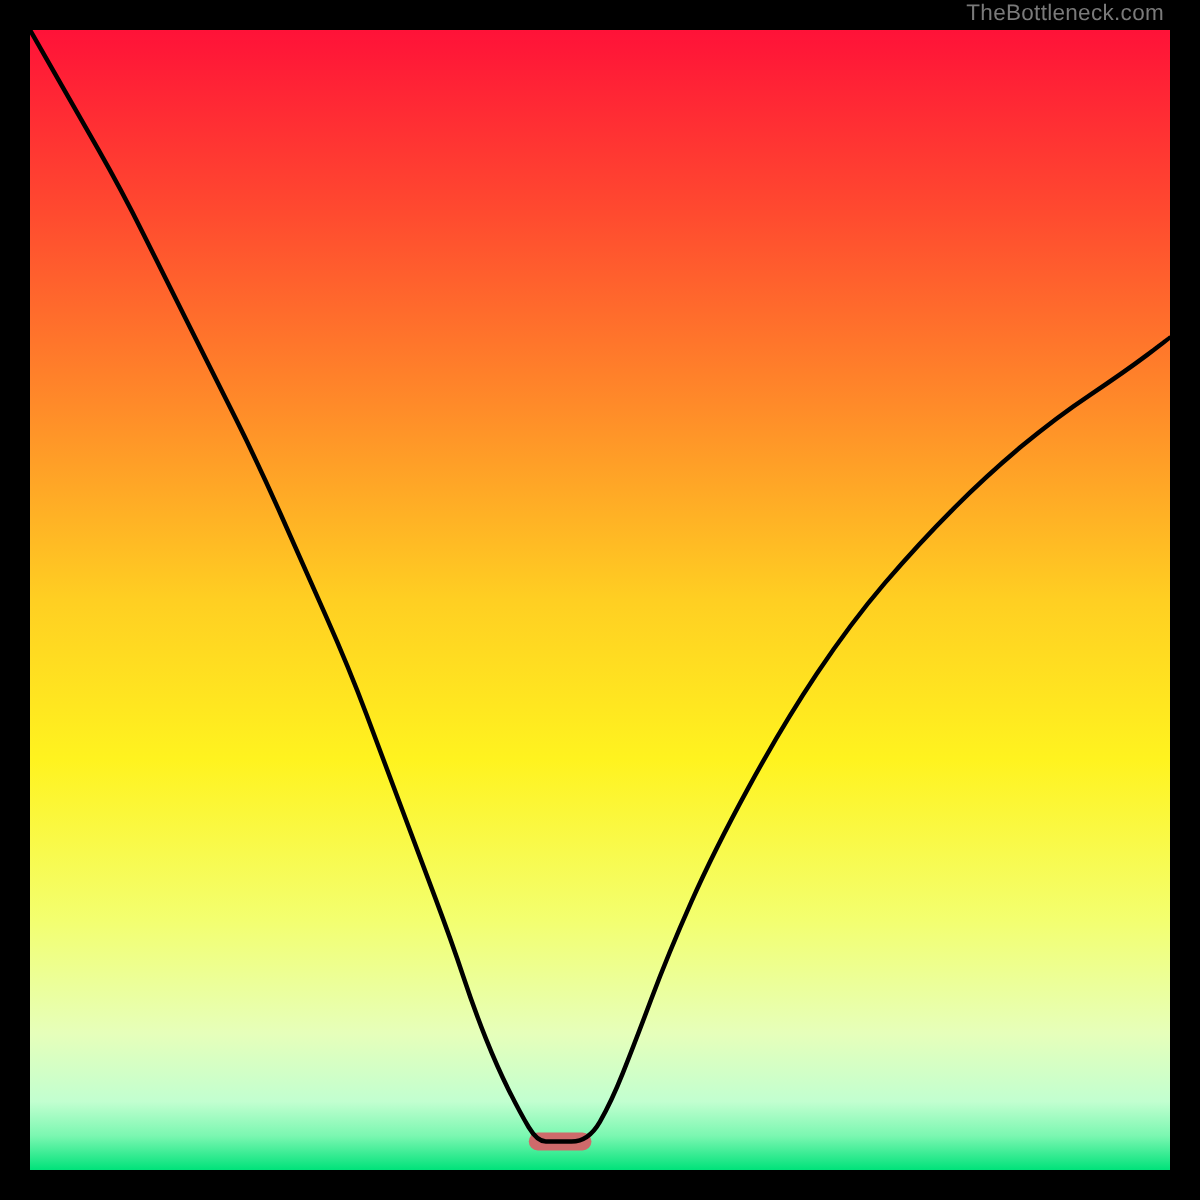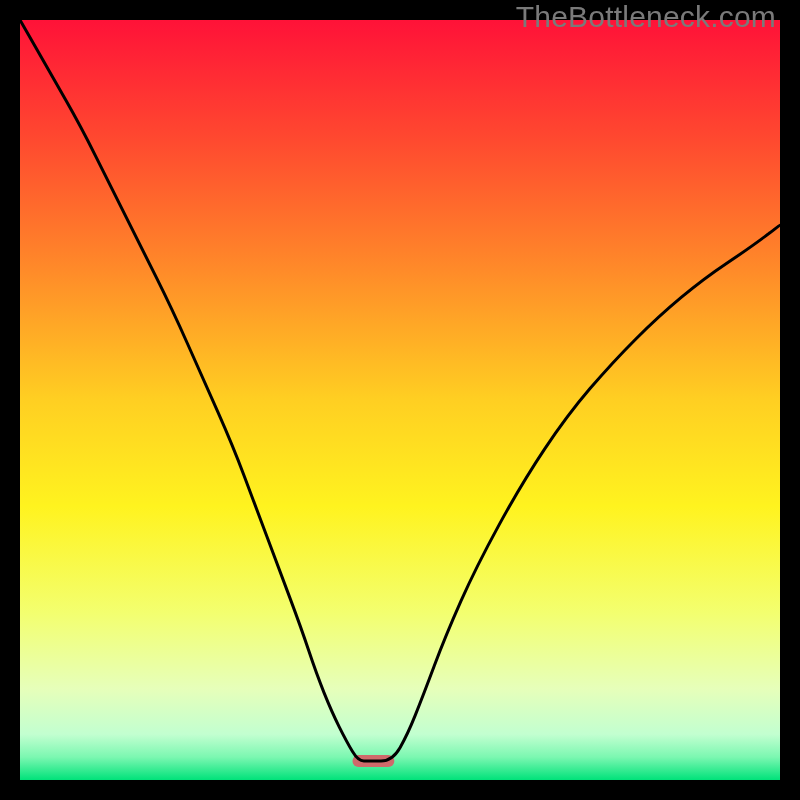--- a/index.html
+++ b/index.html
@@ -24,21 +24,21 @@
     left: 0;
     top: 0;
     width: 760px;
     height: 760px;
   }
   .watermark {
     position: absolute;
     top: 0px;
     right: 24px;
     color: #7a7a7a;
-    font-size: 30px;
+    font-size: 15px;
     font-weight: 500;
     letter-spacing: 0.2px;
     user-select: none;
     text-align: center;
   }
 </style>
 </head>
 <body>
 
 <div class="frame">

